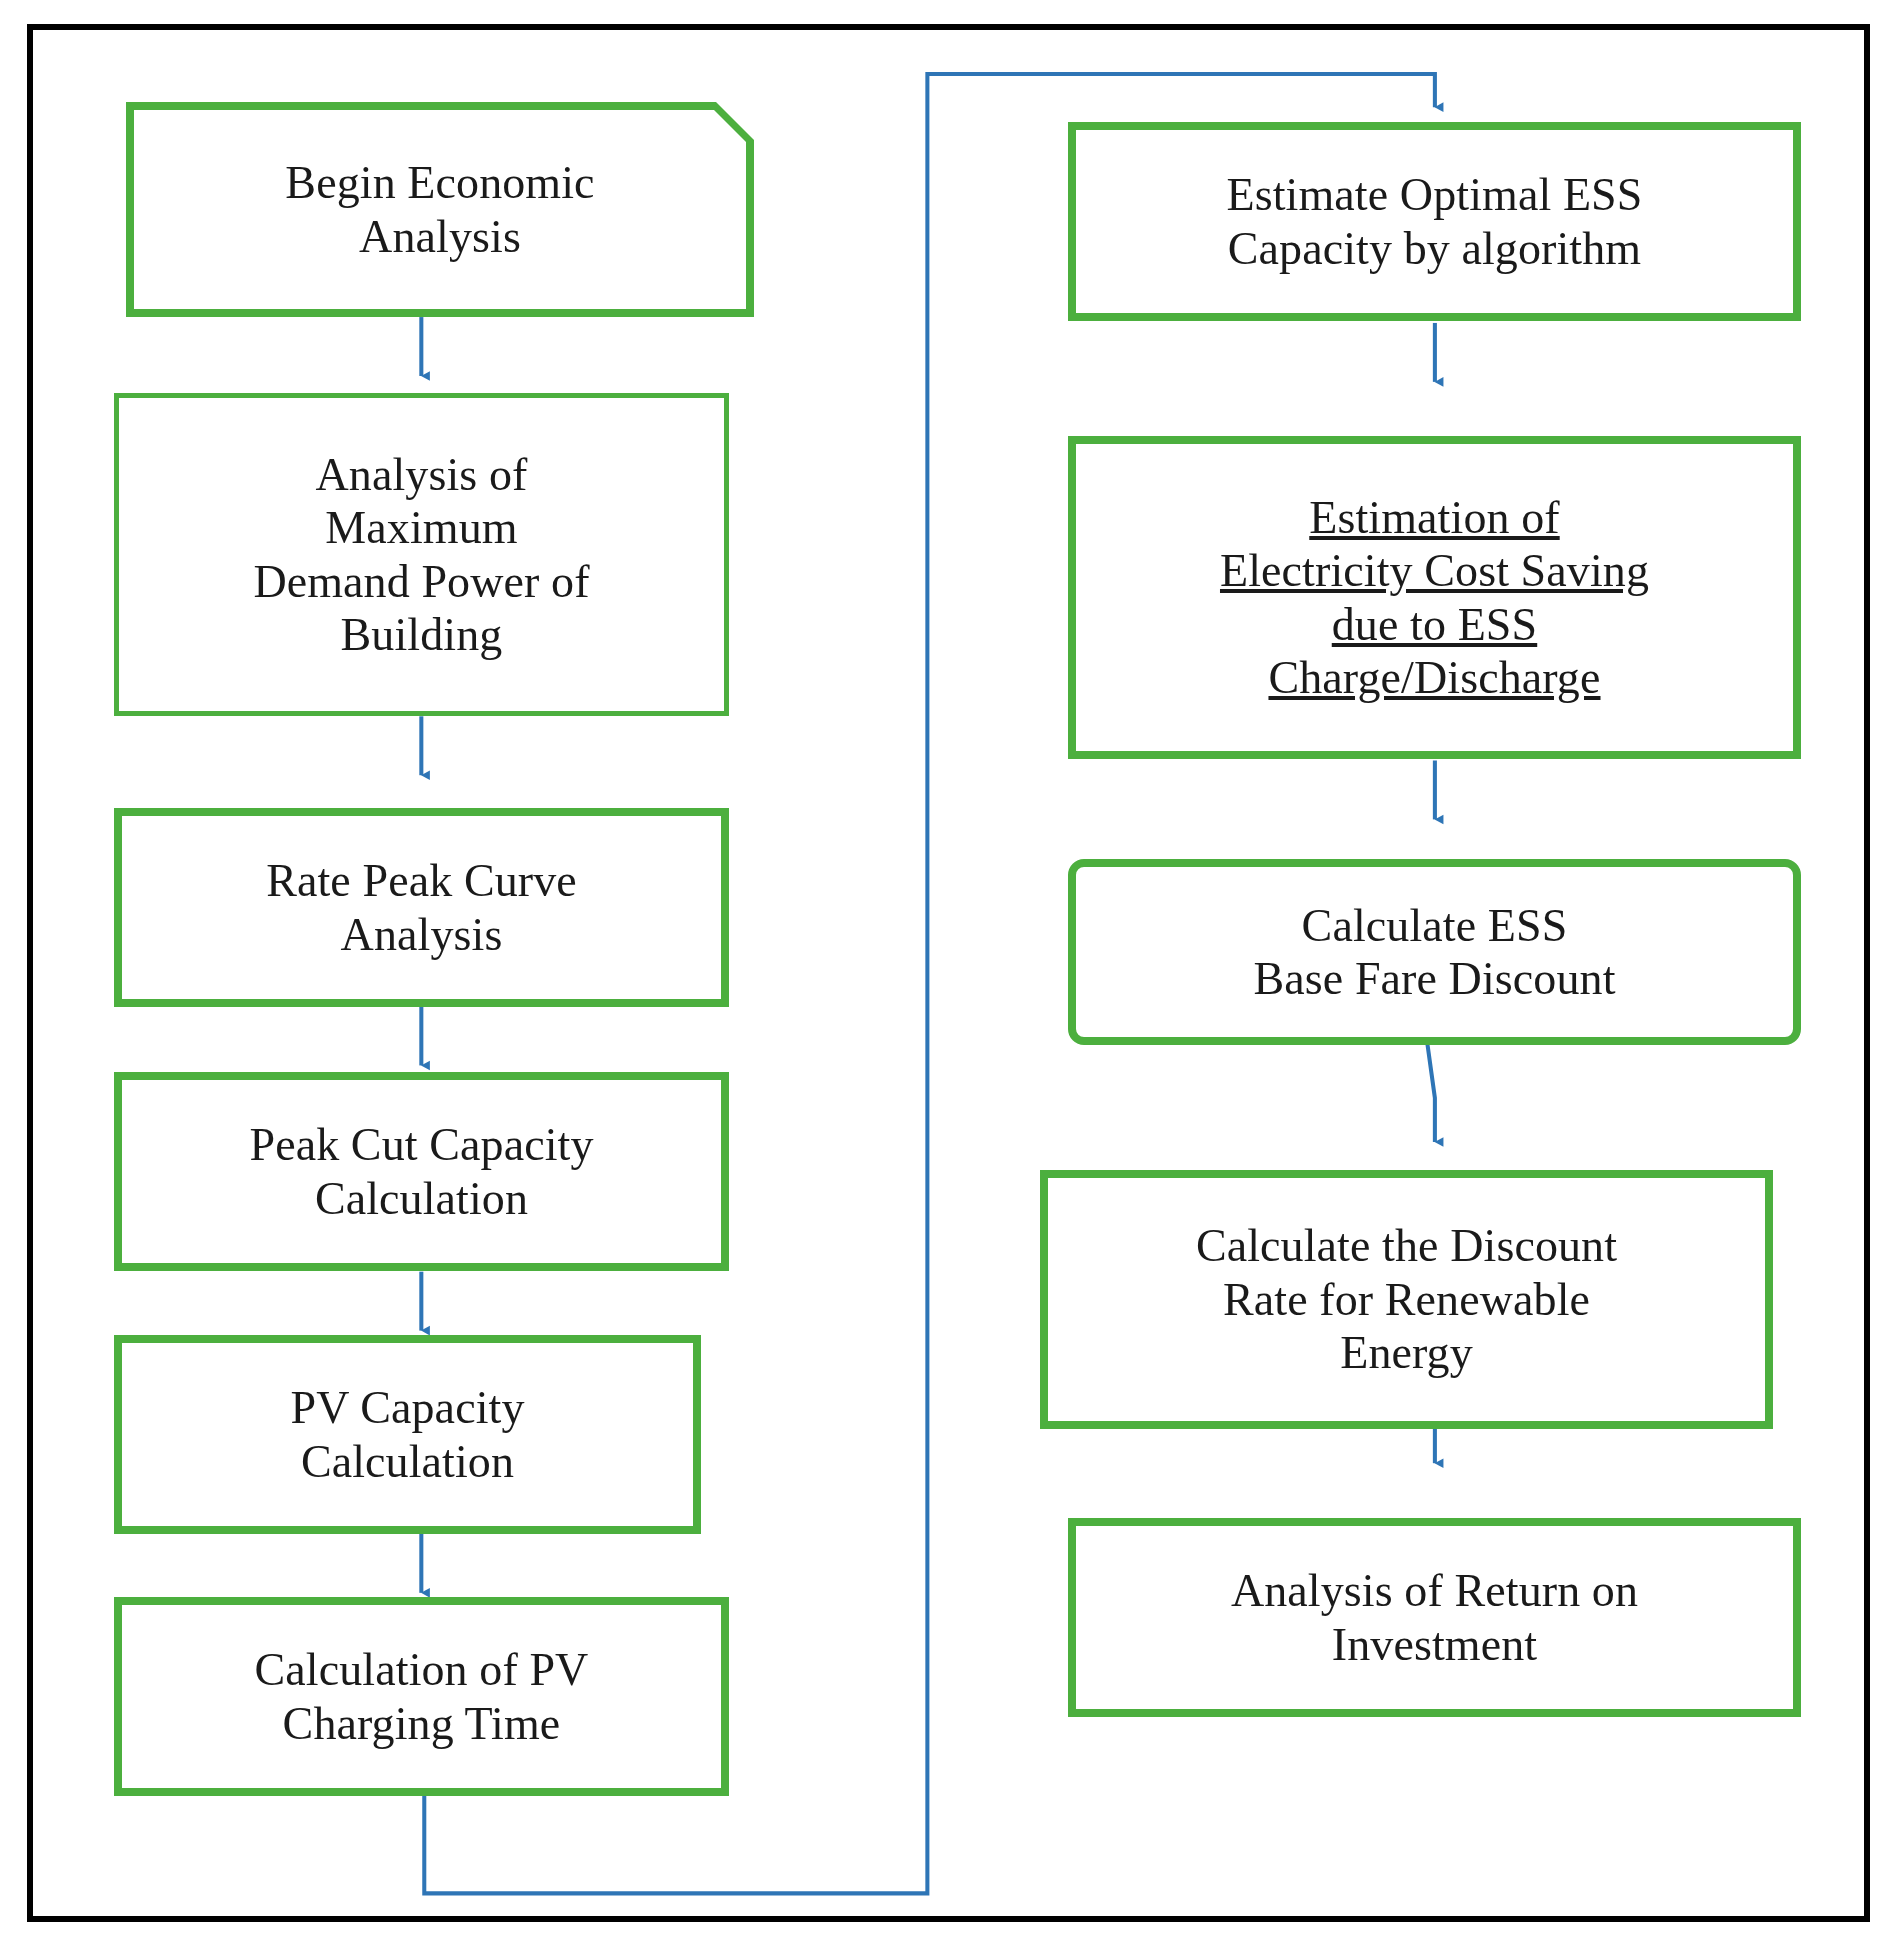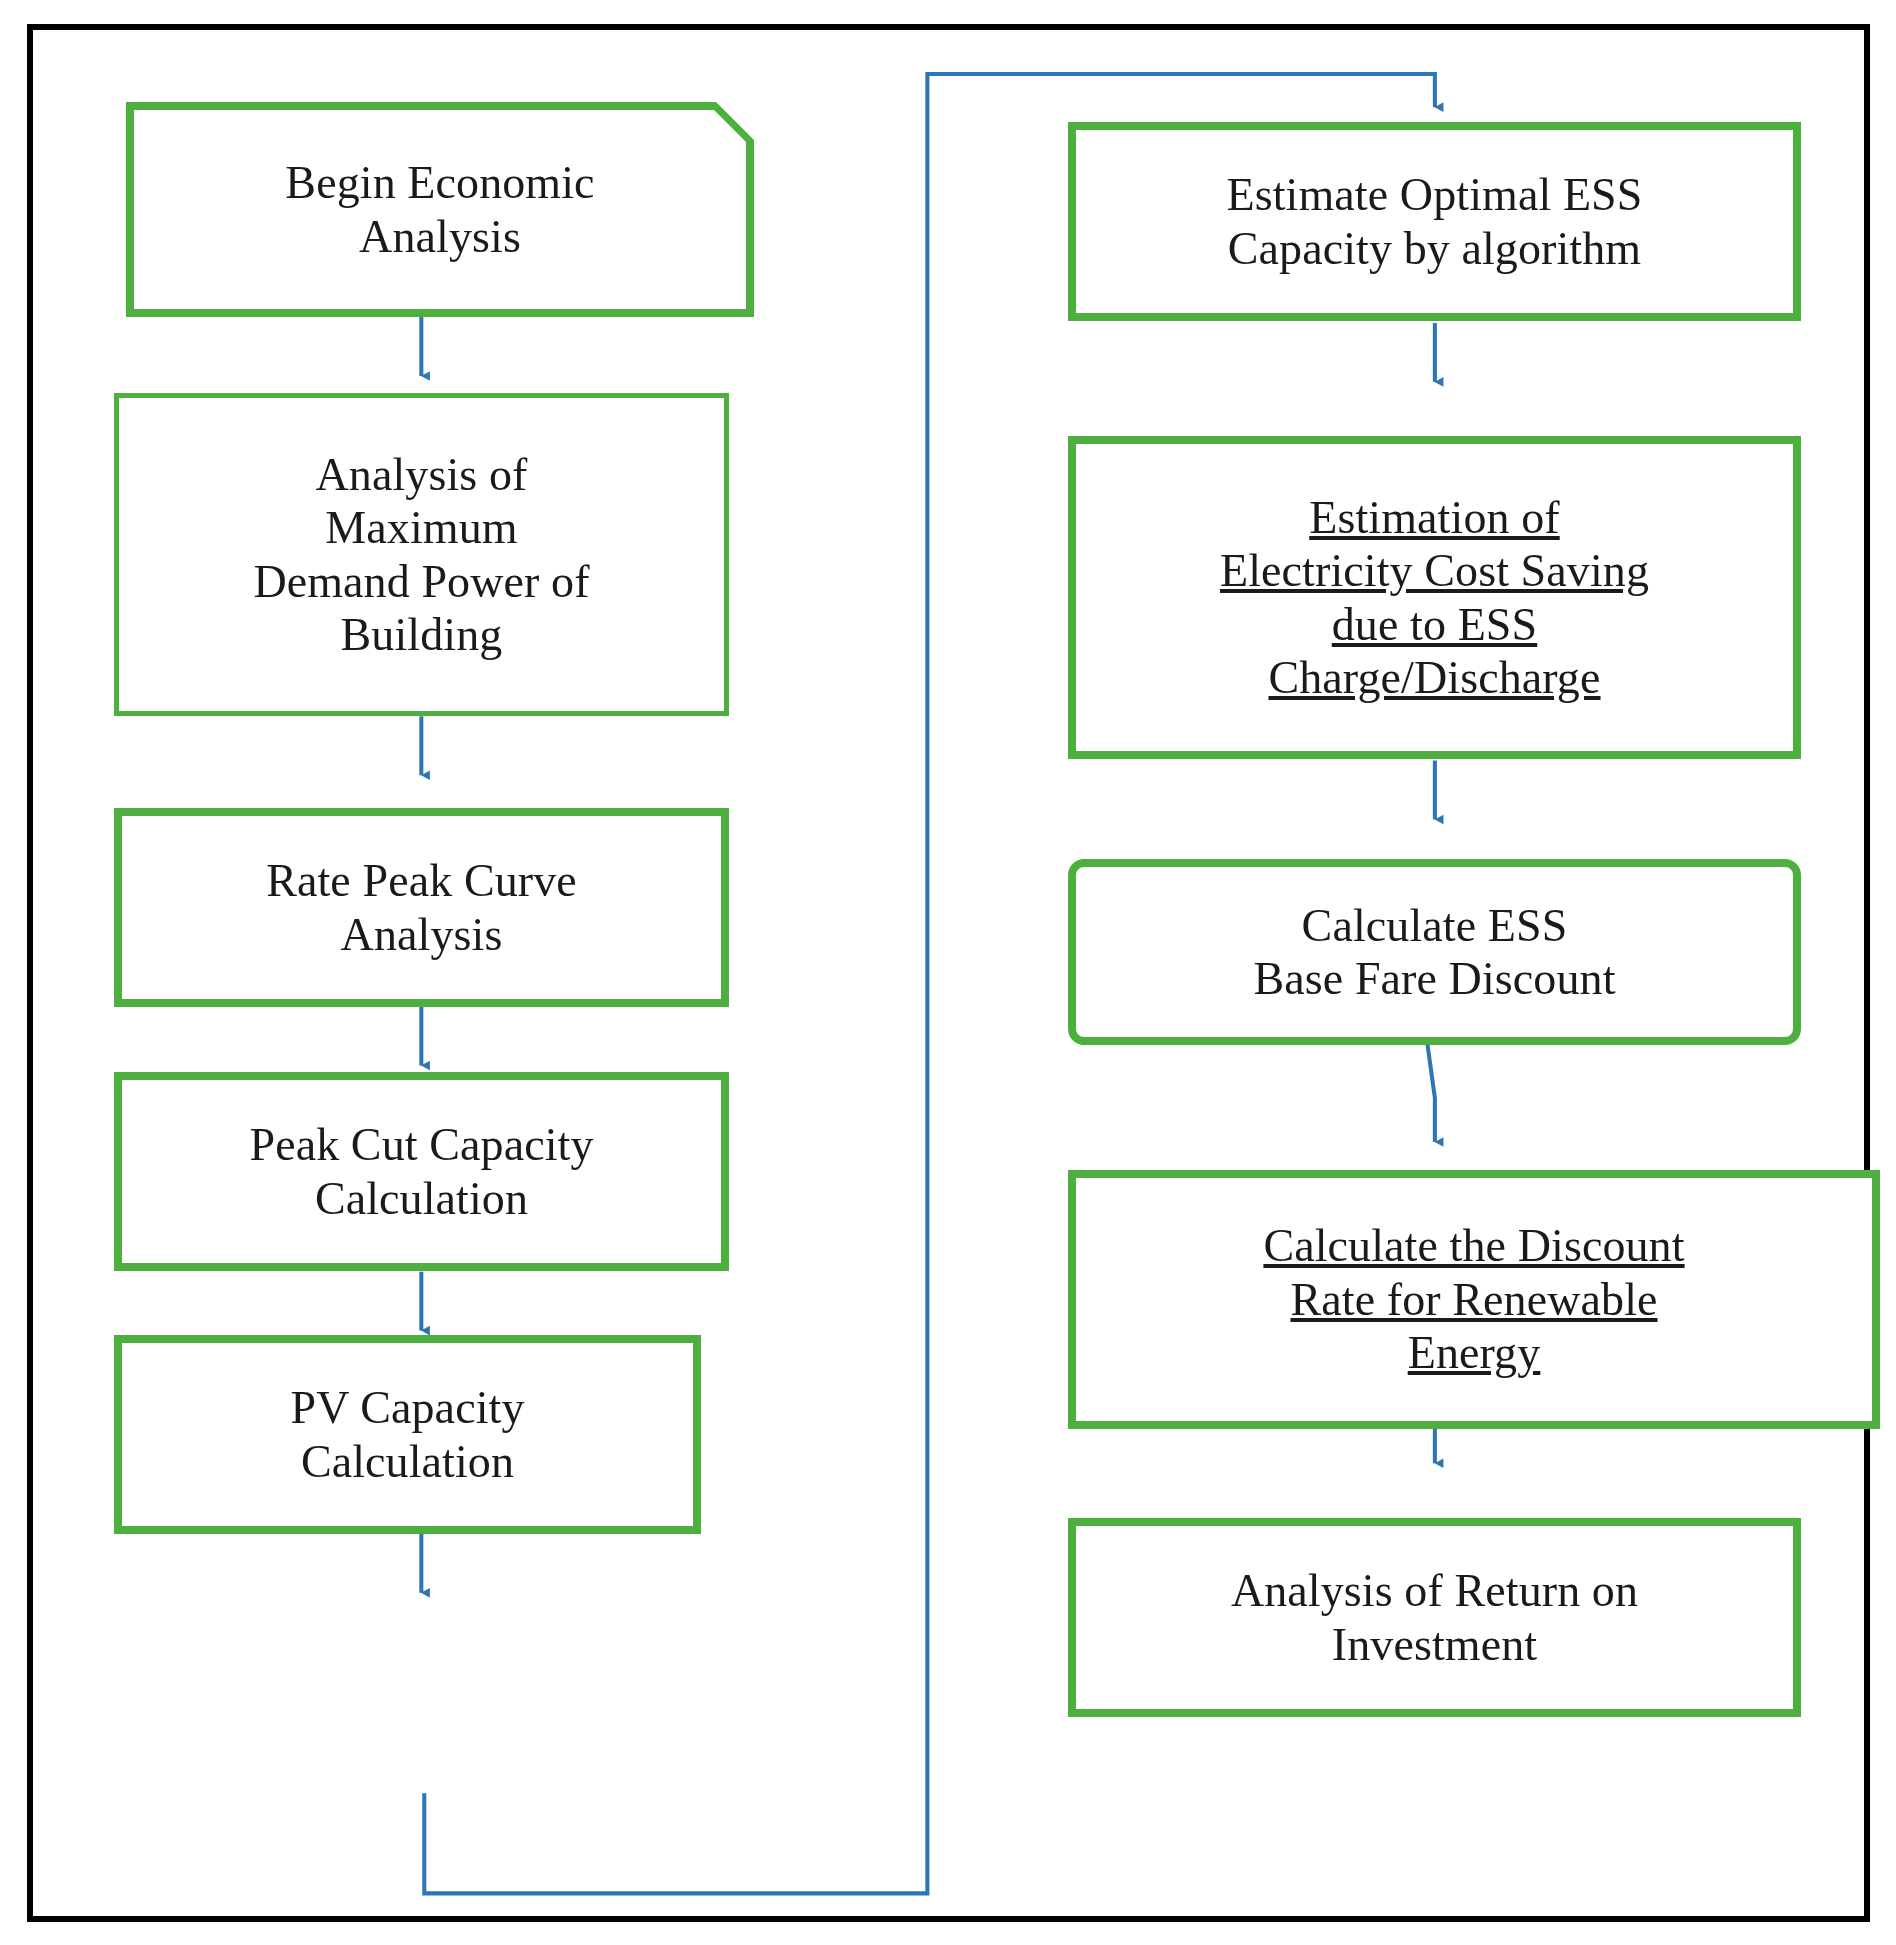--- a/index.html
+++ b/index.html
@@ -125,33 +125,35 @@
 
   <div class="node" style="left:114px; top:808px; width:615px; height:199px;">Rate Peak Curve
 Analysis</div>
 
   <div class="node" style="left:114px; top:1072px; width:615px; height:199px;">Peak Cut Capacity
 Calculation</div>
 
   <div class="node" style="left:114px; top:1335px; width:587px; height:199px;">PV Capacity
 Calculation</div>
 
+  <div class="node" style="left:114px; top:1597px; width:615px; height:199px;">Calculation of PV
+Charging Time</div>
 
   <div class="node" style="left:1068px; top:122px; width:733px; height:199px;">Estimate Optimal ESS
 Capacity by algorithm</div>
 
   <div class="node" style="left:1068px; top:436px; width:733px; height:323px;text-decoration:underline;">Estimation of
 Electricity Cost Saving
 due to ESS
 Charge/Discharge</div>
 
   <div class="node" style="left:1068px; top:859px; width:733px; height:186px;border-radius:16px;">Calculate ESS
 Base Fare Discount</div>
 
-  <div class="node" style="left:1068px; top:1170px; width:812px; height:259px;text-decoration:underline;">Calculate the Discount
+  <div class="node" style="left:1040px; top:1170px; width:733px; height:259px;">Calculate the Discount
 Rate for Renewable
 Energy</div>
 
   <div class="node" style="left:1068px; top:1518px; width:733px; height:199px;">Analysis of Return on
 Investment</div>
 
 </div>
 
 
 </body></html>

